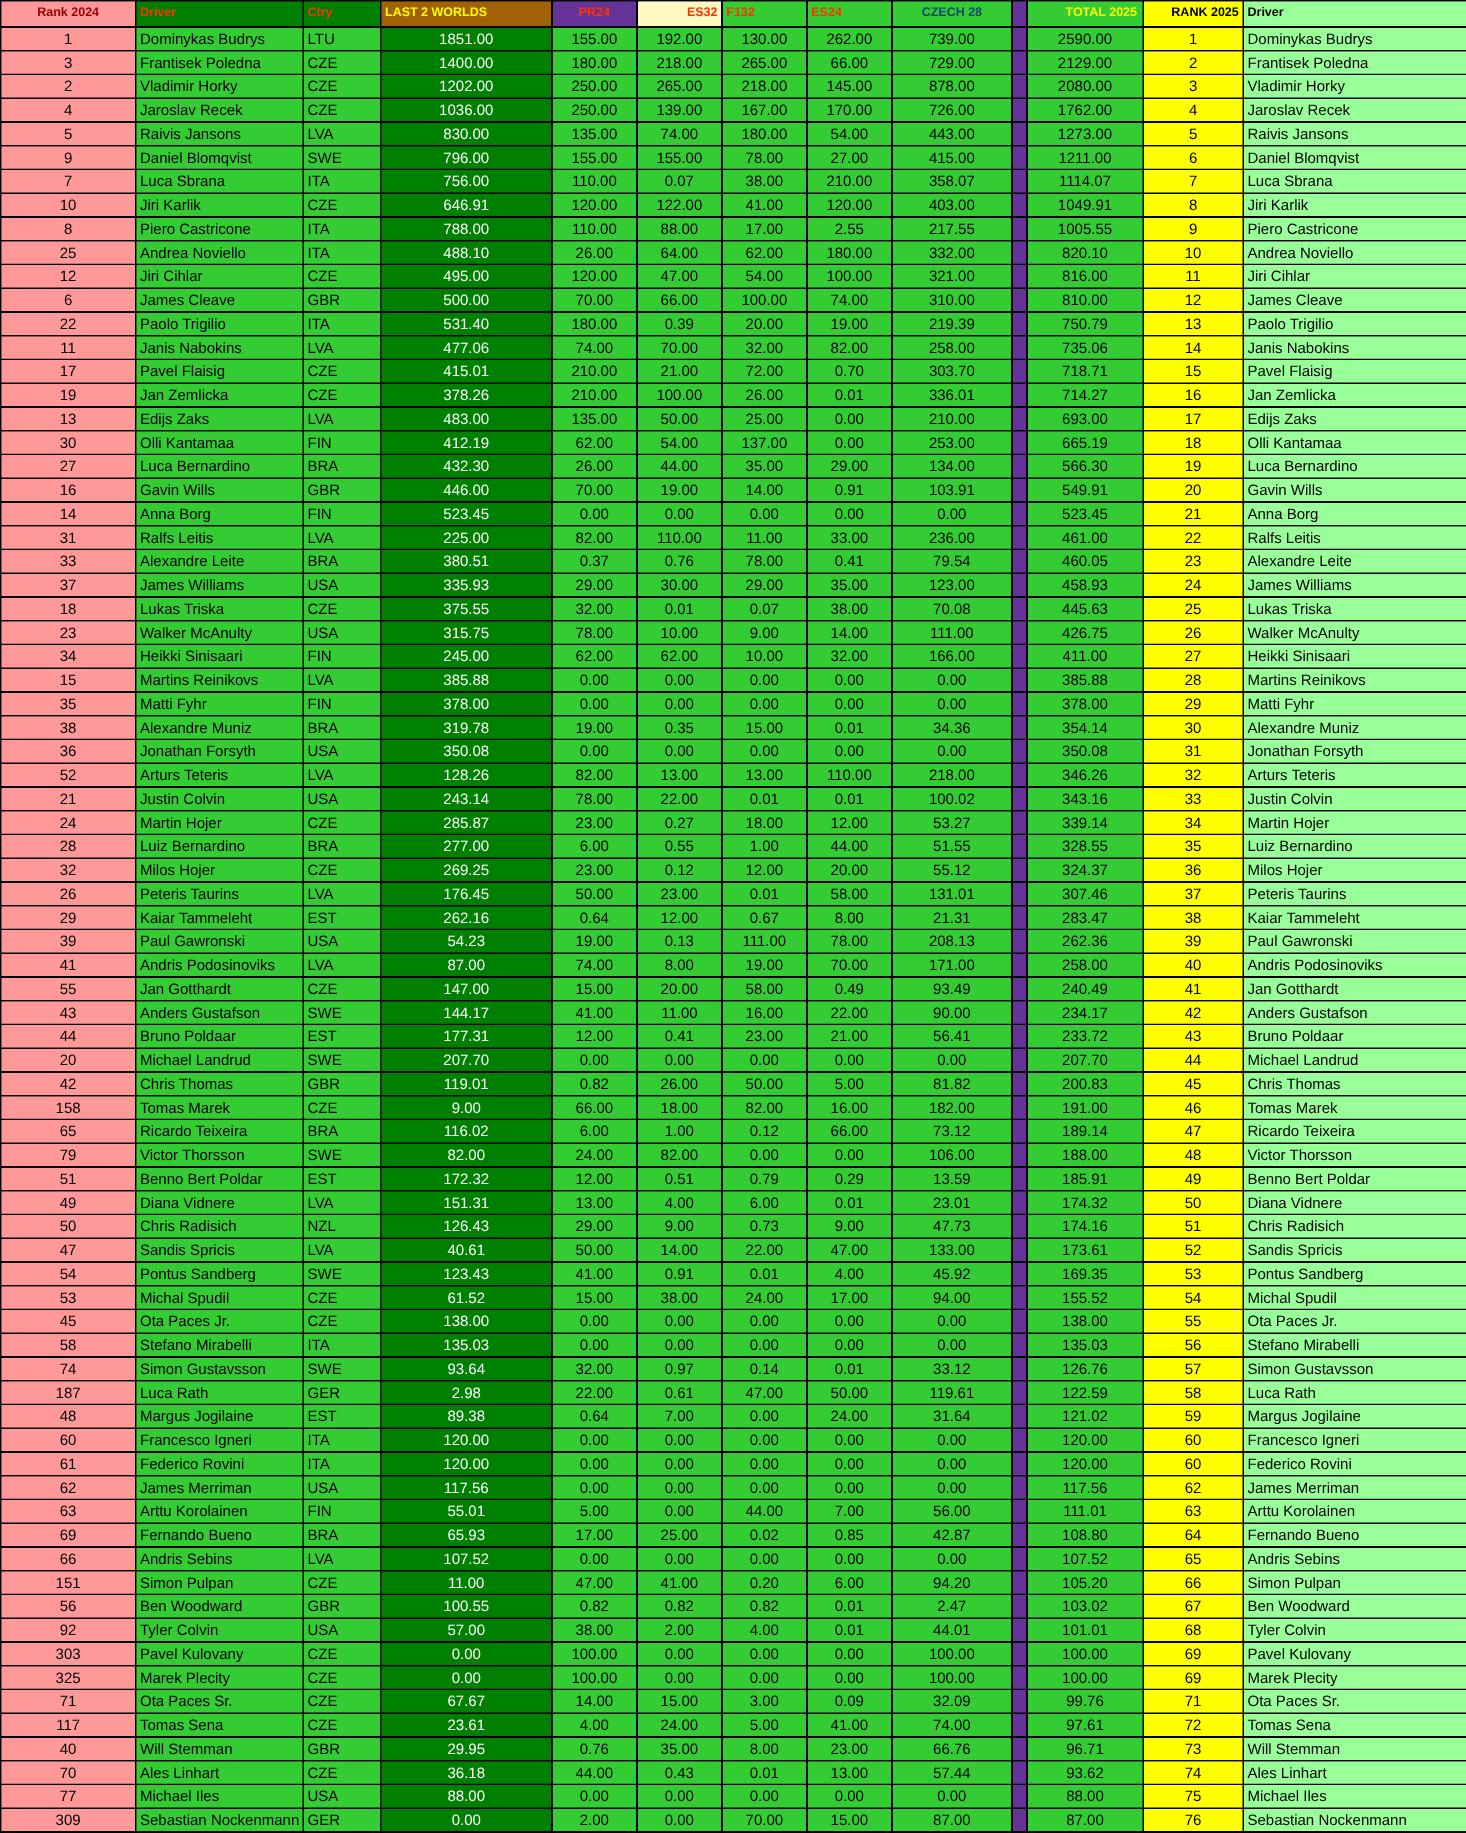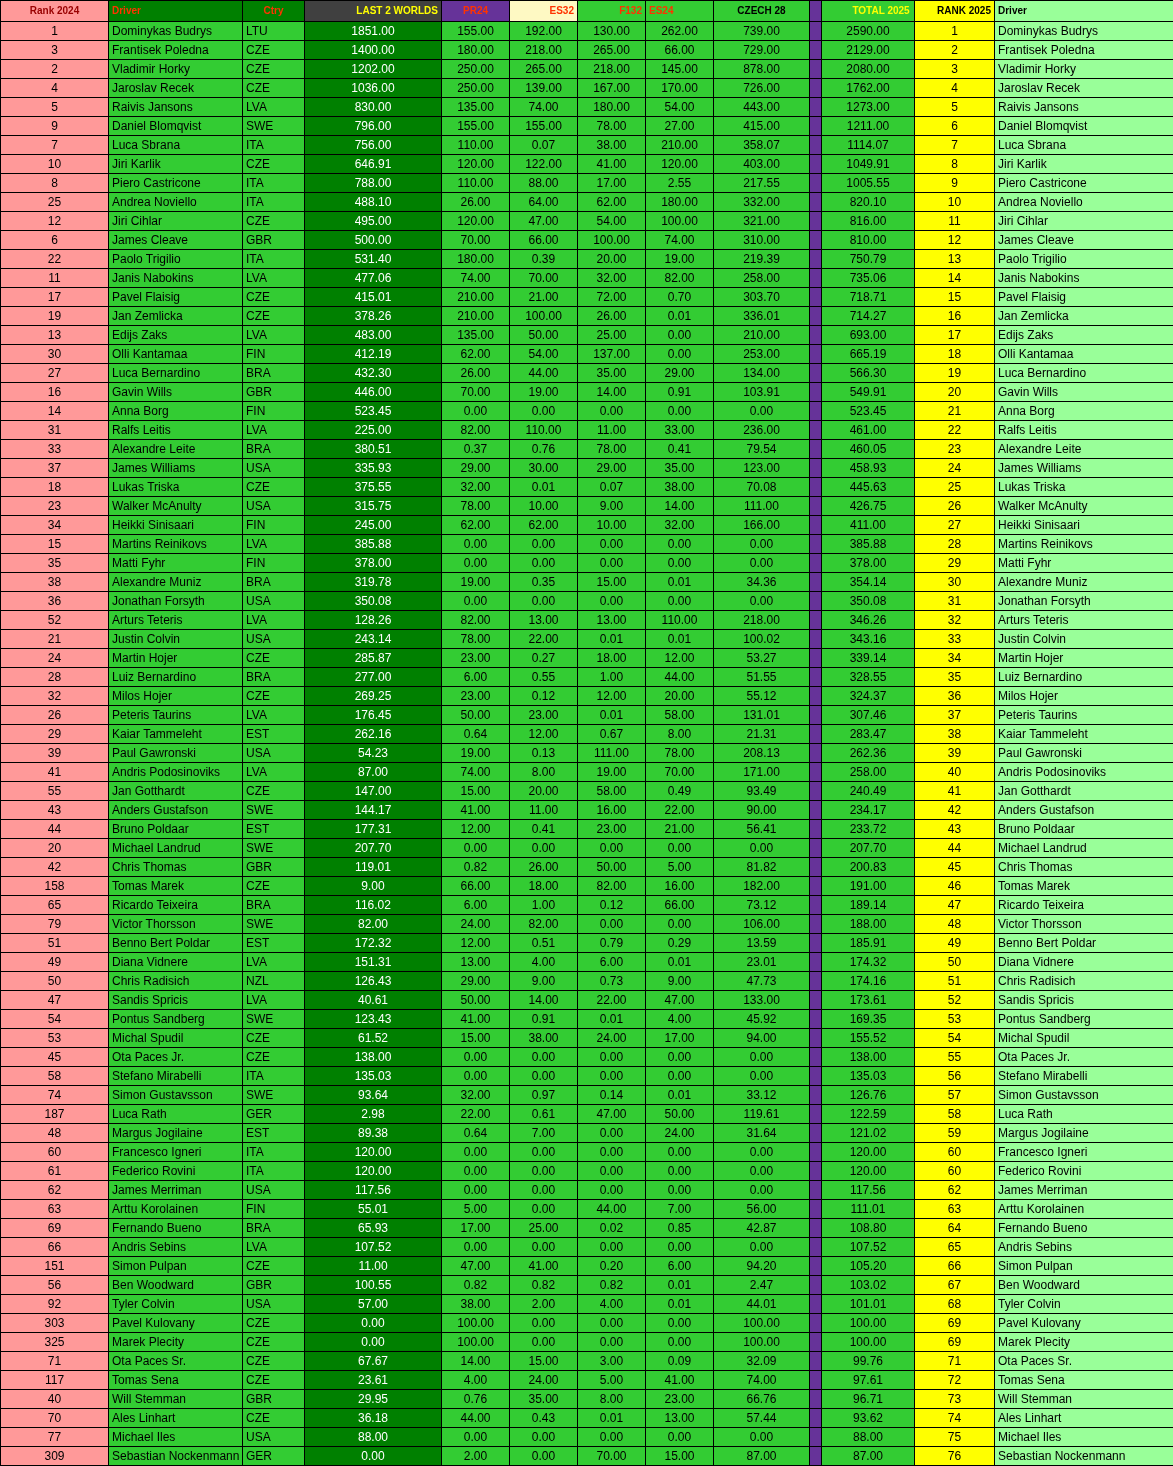--- a/index.html
+++ b/index.html
@@ -27,27 +27,27 @@
     white-space: nowrap;
   }
   
   thead th {
     font-weight: bold;
     font-size: 10px;
     height: 18px;
   }
   .h-rank24 { background: #ff9999; color: #990000; text-align: center; }
   .h-driver { background: #008000; color: #ff3300; text-align: left; }
-  .h-ctry   { background: #008000; color: #ff3300; text-align: center; margin-top: 18px; }
-  .h-l2w    { background: #404040; color: #ffff00; text-align: right; }
+  .h-ctry   { background: #008000; color: #ff3300; text-align: left; margin-top: 18px; }
+  .h-l2w    { background: #a16207; color: #ffff00; text-align: left; }
   .h-pr24   { background: #663399; color: #ff3300; text-align: center; }
   .h-es32   { background: #fef9c3; color: #ff3300; text-align: right; }
-  .h-f132   { background: #33cc33; color: #ff3300; text-align: right; }
+  .h-f132   { background: #33cc33; color: #ff3300; text-align: left; }
   .h-es24   { background: #33cc33; color: #ff3300; text-align: left; }
-  .h-czech  { background: #33cc33; color: #000000; text-align: center; }
+  .h-czech  { background: #33cc33; color: #0c4a6e; text-align: center; }
   .h-gap    { background: #663399; }
   .h-total  { background: #33cc33; color: #ffff00; text-align: center; padding-left: 29px; }
   .h-rank25 { background: #ffff00; color: #000000; text-align: right; }
   .h-driver2{ background: #99ff99; color: #000000; text-align: left; }
 
   
   .c-rank24 { background: #ff9999; color: #000000; text-align: center; }
   .c-driver { background: #33cc33; color: #000000; text-align: left; }
   .c-ctry   { background: #33cc33; color: #000000; text-align: left; }
   .c-l2w    { background: #008000; color: #ffffff; text-align: center; }

